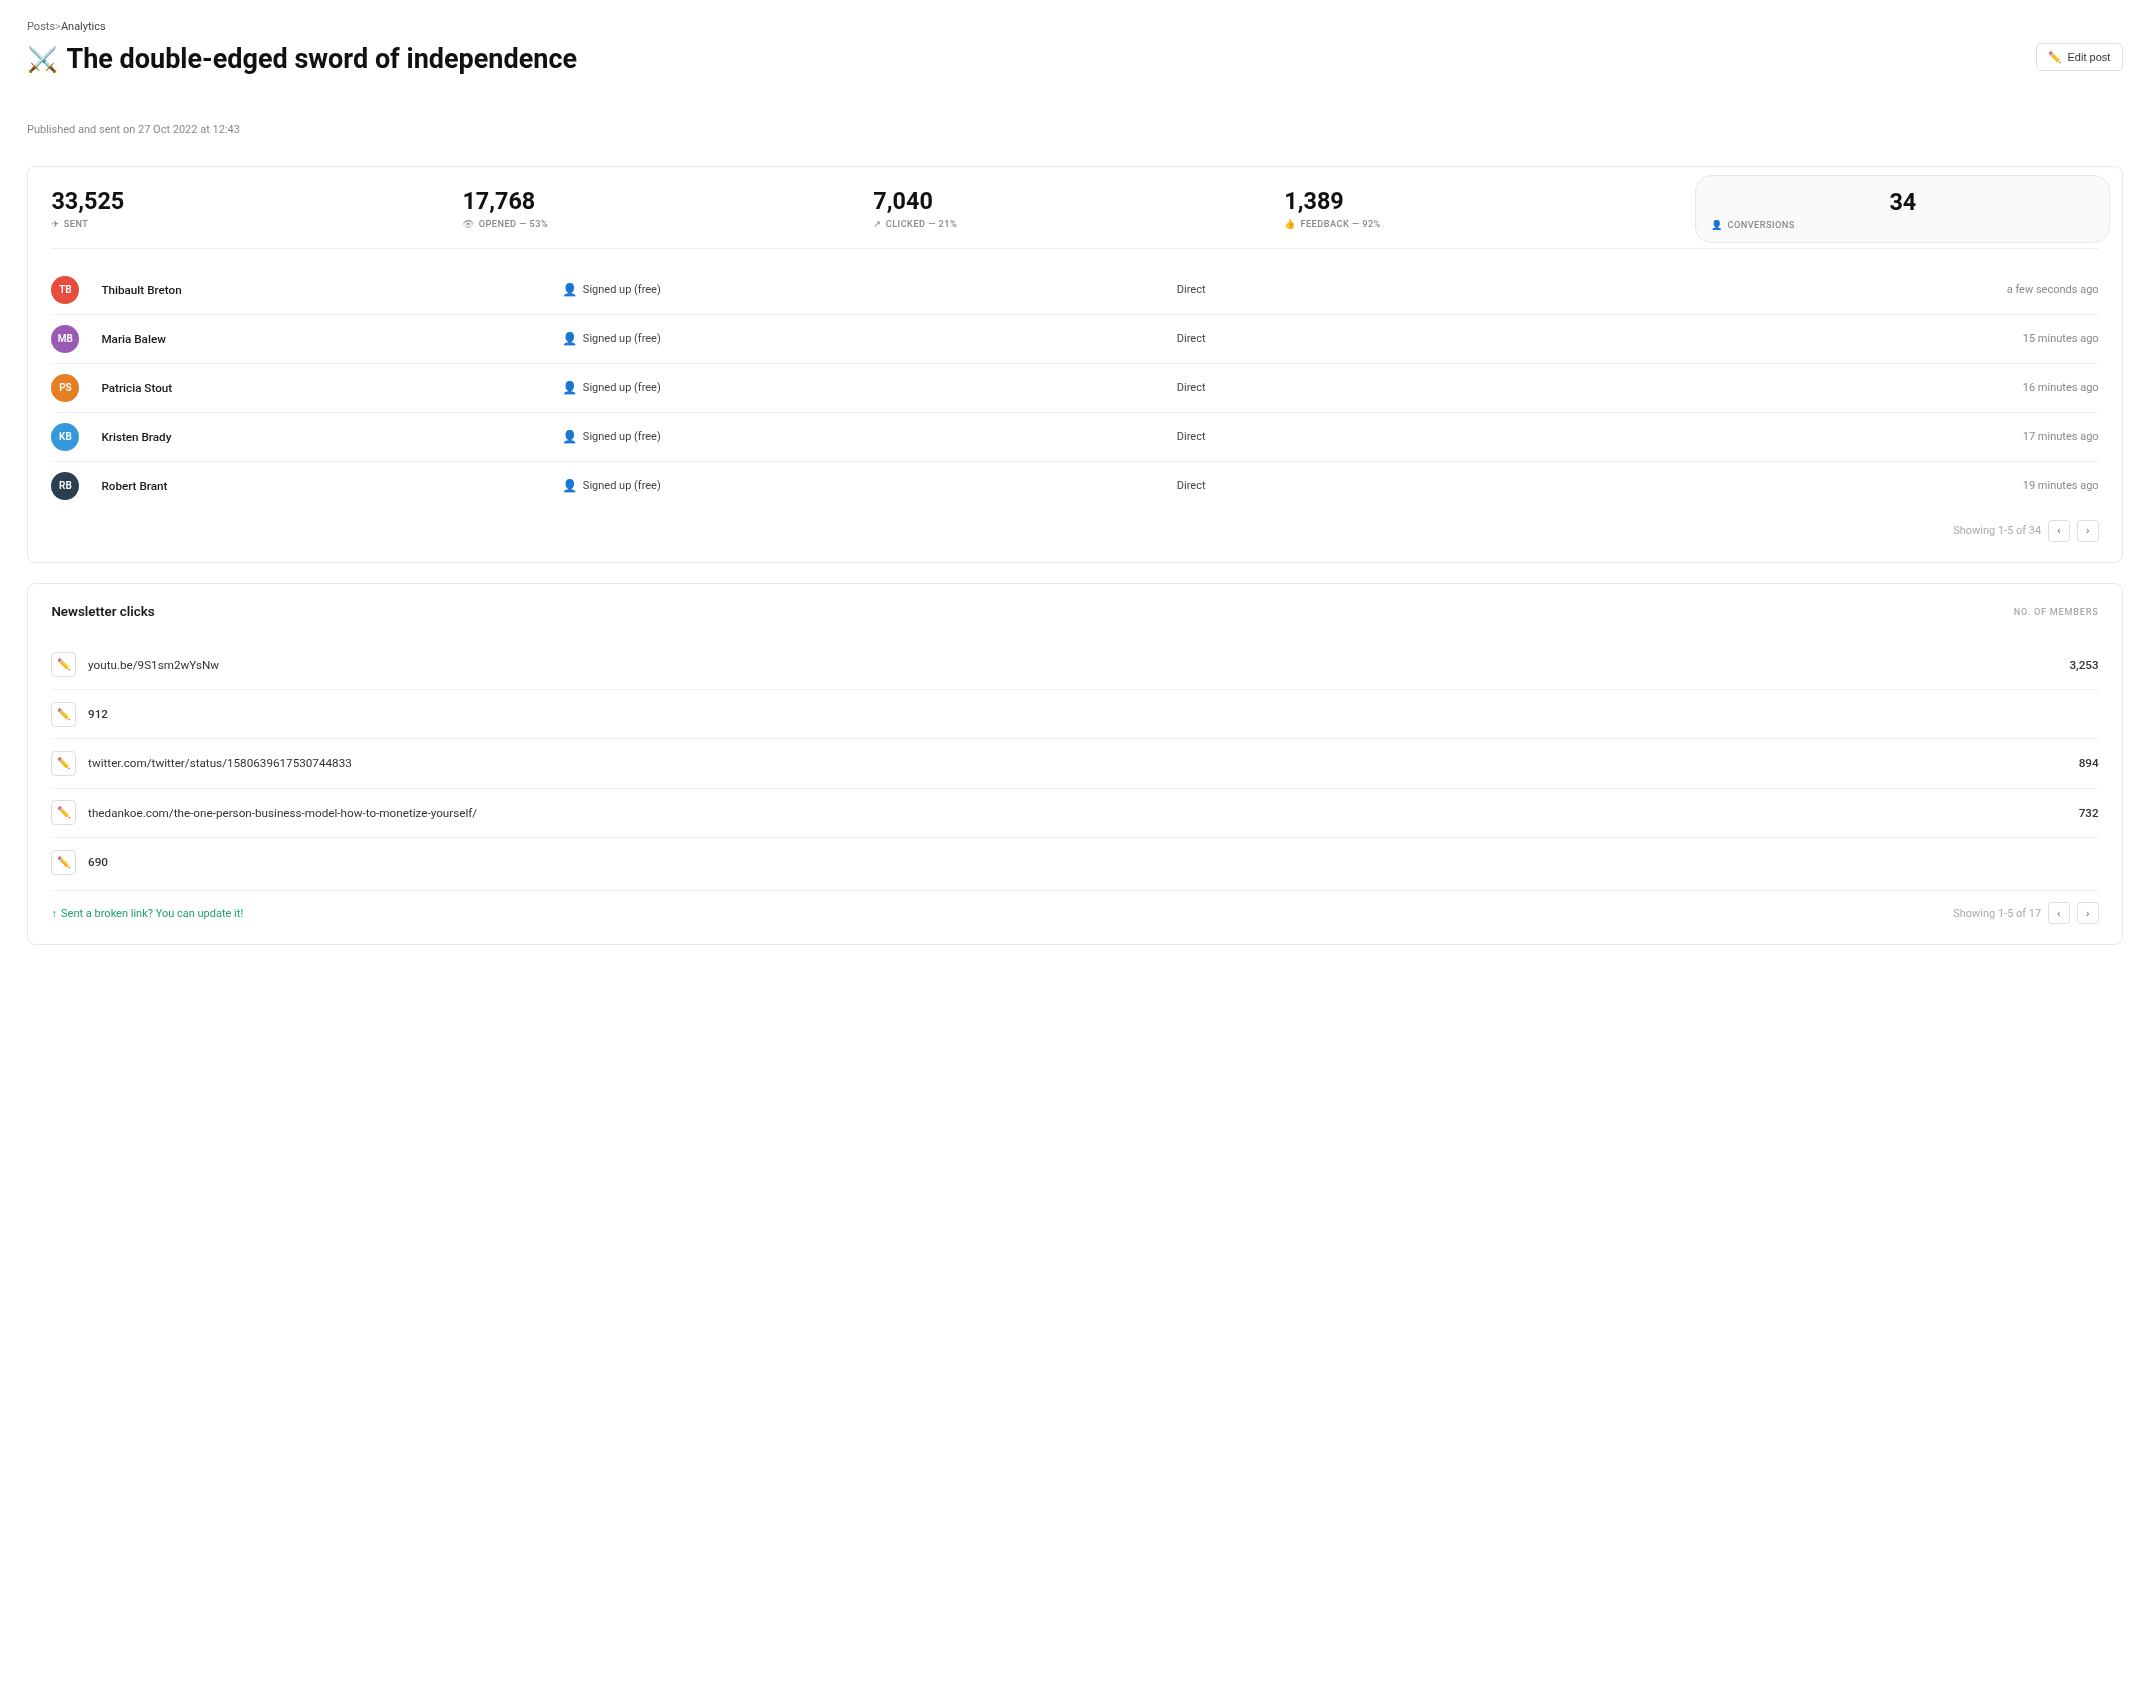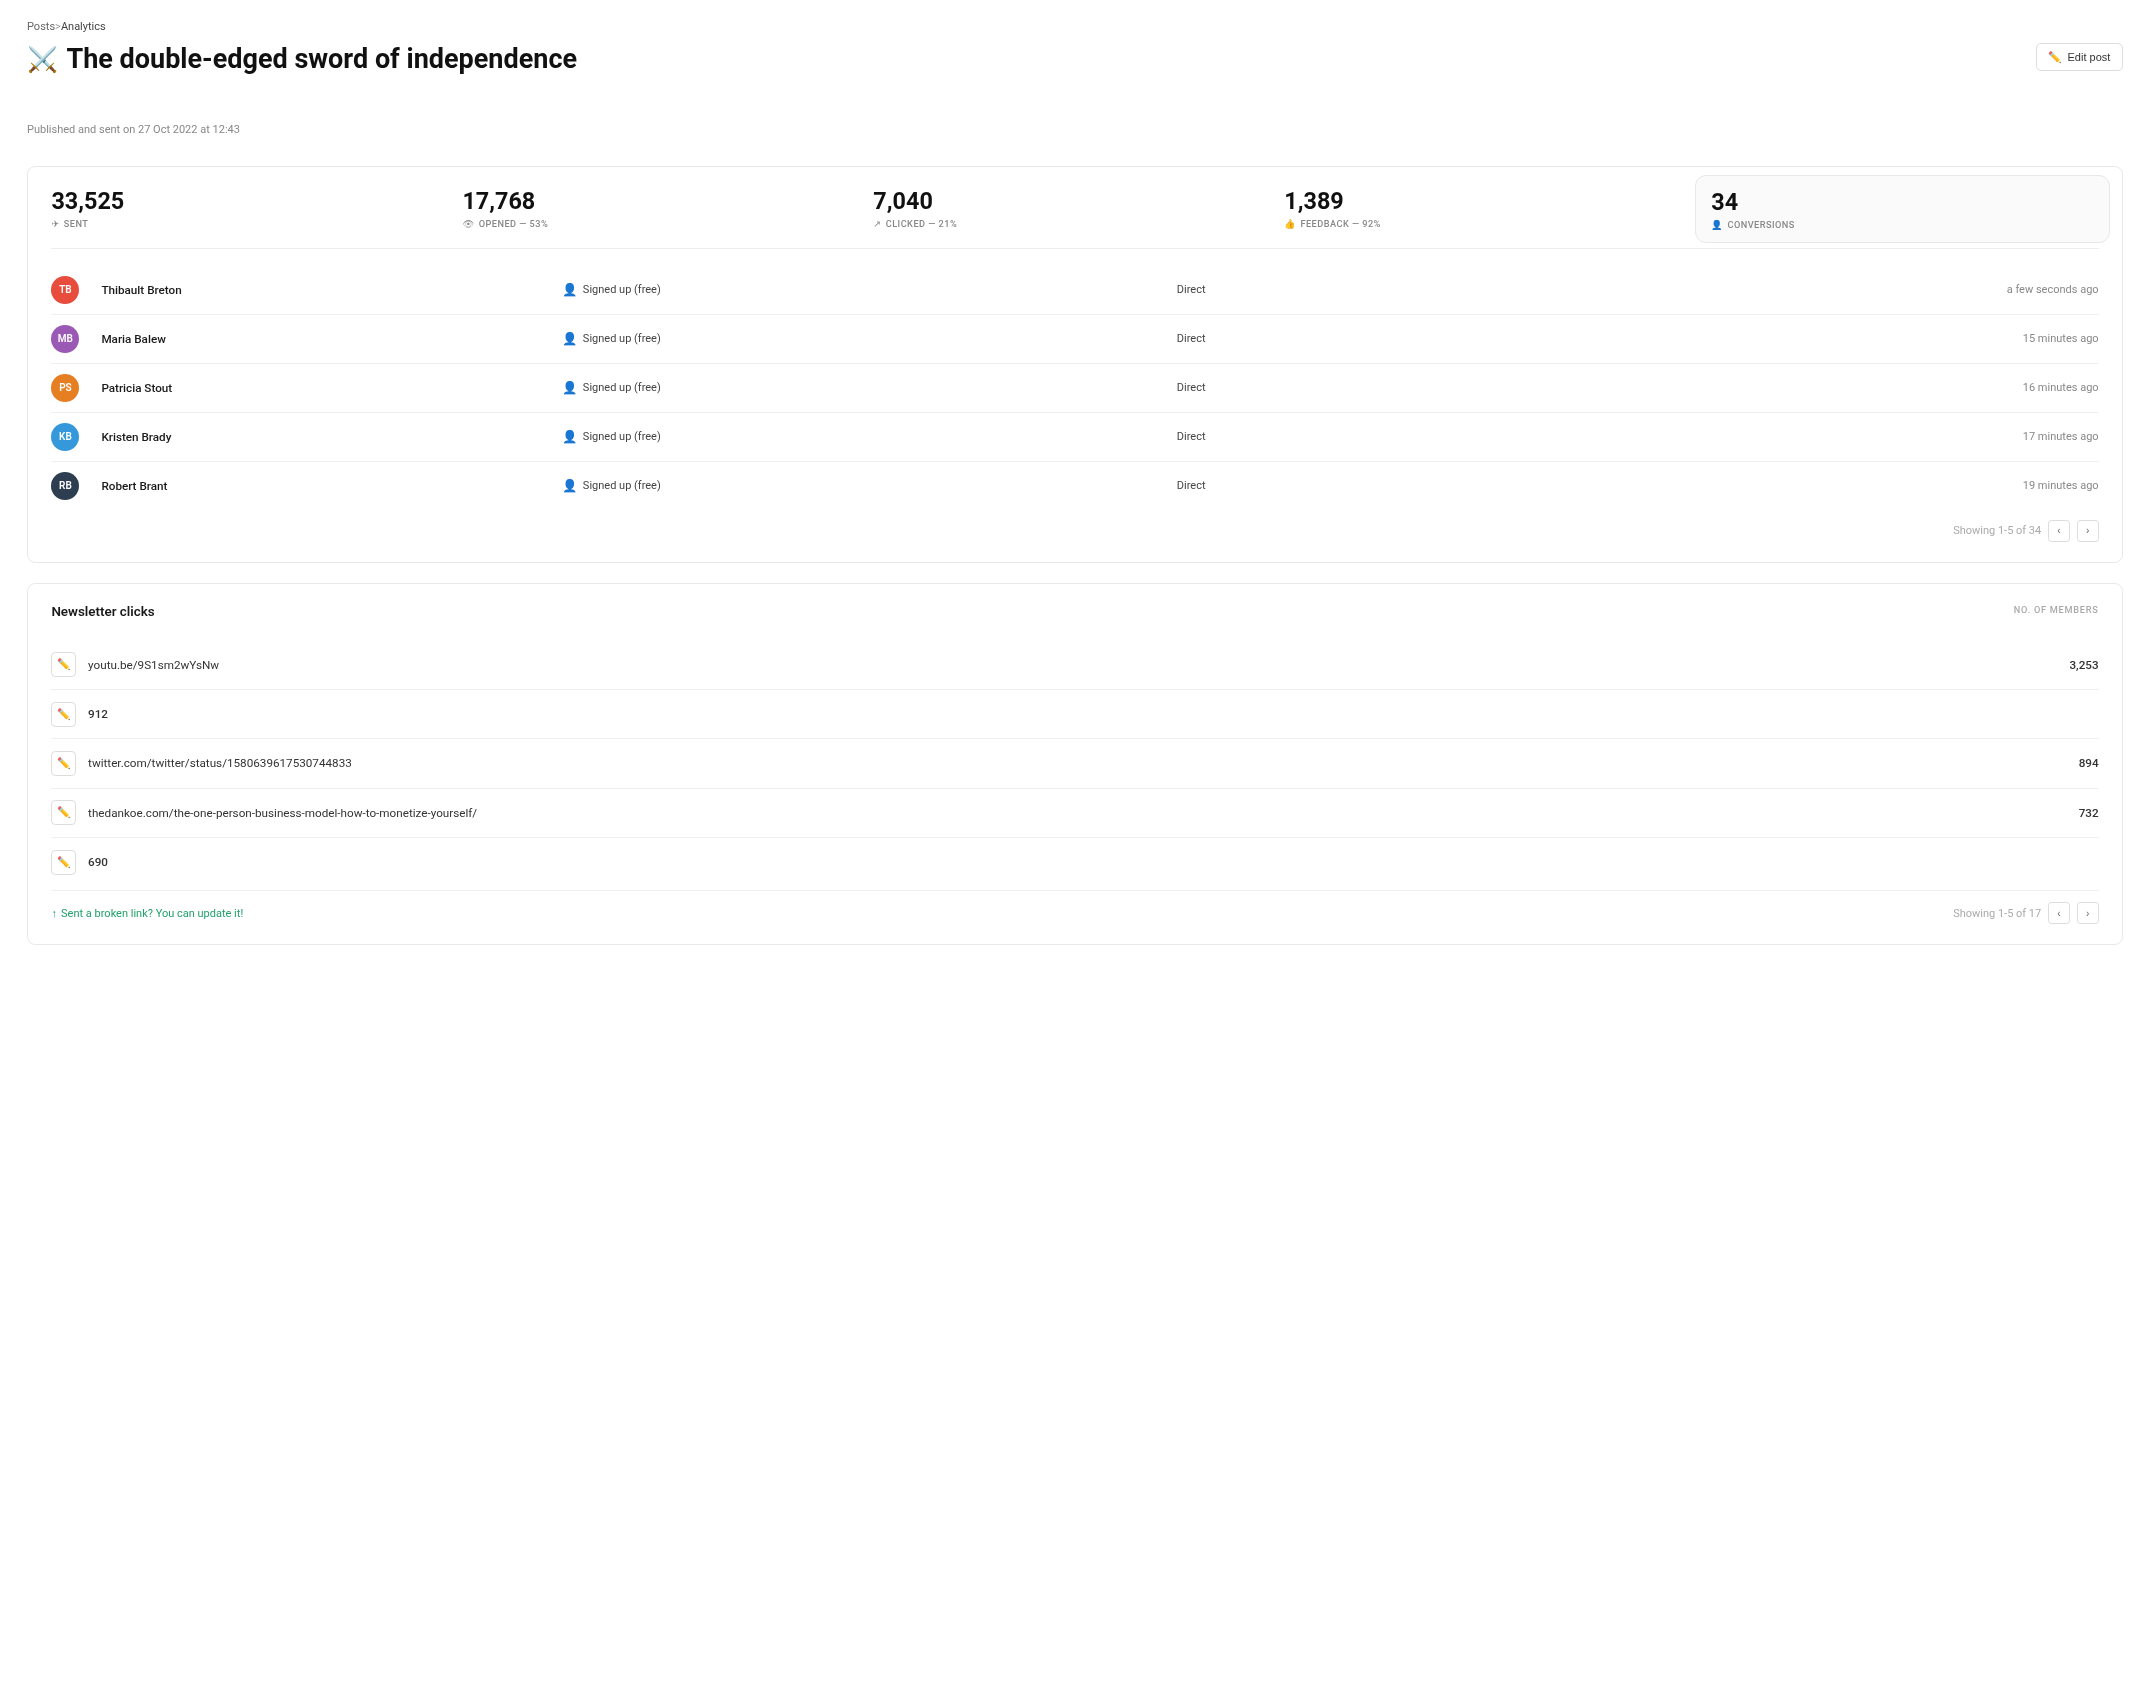--- a/index.html
+++ b/index.html
@@ -77,23 +77,24 @@
       padding-bottom: 16.7px;
       margin-bottom: 16.7px;
     }
     .stat-item {
       flex: 1;
       padding-right: 20px;
     }
     .stat-item.highlighted {
       background: #fafafa;
       border: 0.8px solid #e8e8e8;
-      border-radius: 11px;
+      border-radius: 16px;
       padding: 11.7px 15px;
       margin: -11.7px -11.7px -11.7px 0;
+      text-align: center;
     }
     .stat-value {
       font-size: 23.4px;
       font-weight: 700;
       color: #111;
       margin-bottom: 3.3px;
     }
     .stat-label {
       display: flex;
       align-items: center;
@@ -181,20 +182,21 @@
 
     
     .clicks-card {
       border: 0.8px solid #e8e8e8;
       border-radius: 8.3px;
       padding: 20px 23.4px;
     }
     .clicks-header {
       display: flex;
       justify-content: space-between;
+      align-items: center;
       margin-bottom: 13.4px;
       padding-bottom: 8.3px;
     }
     .clicks-title {
       font-size: 13.4px;
       font-weight: 600;
     }
     .members-label {
       font-size: 9.2px;
       text-transform: uppercase;

